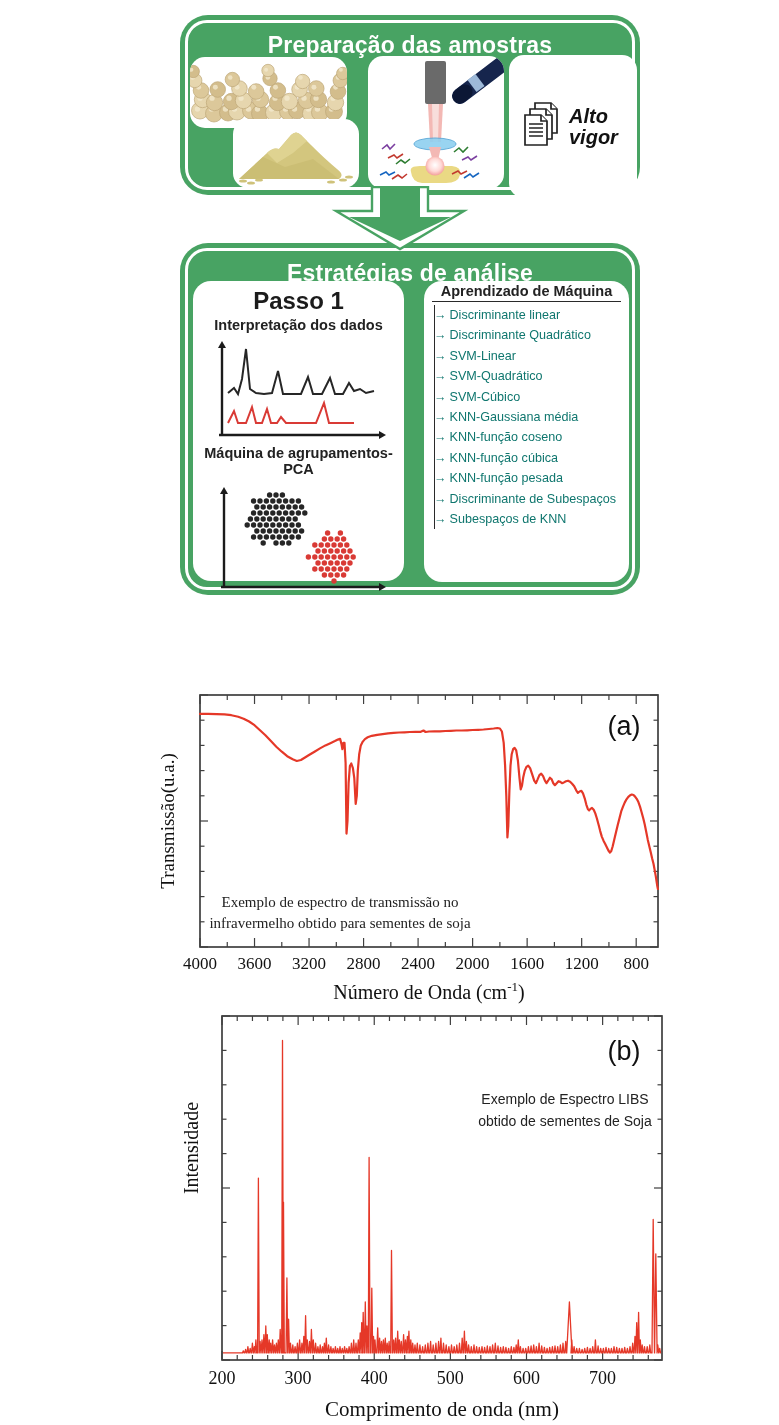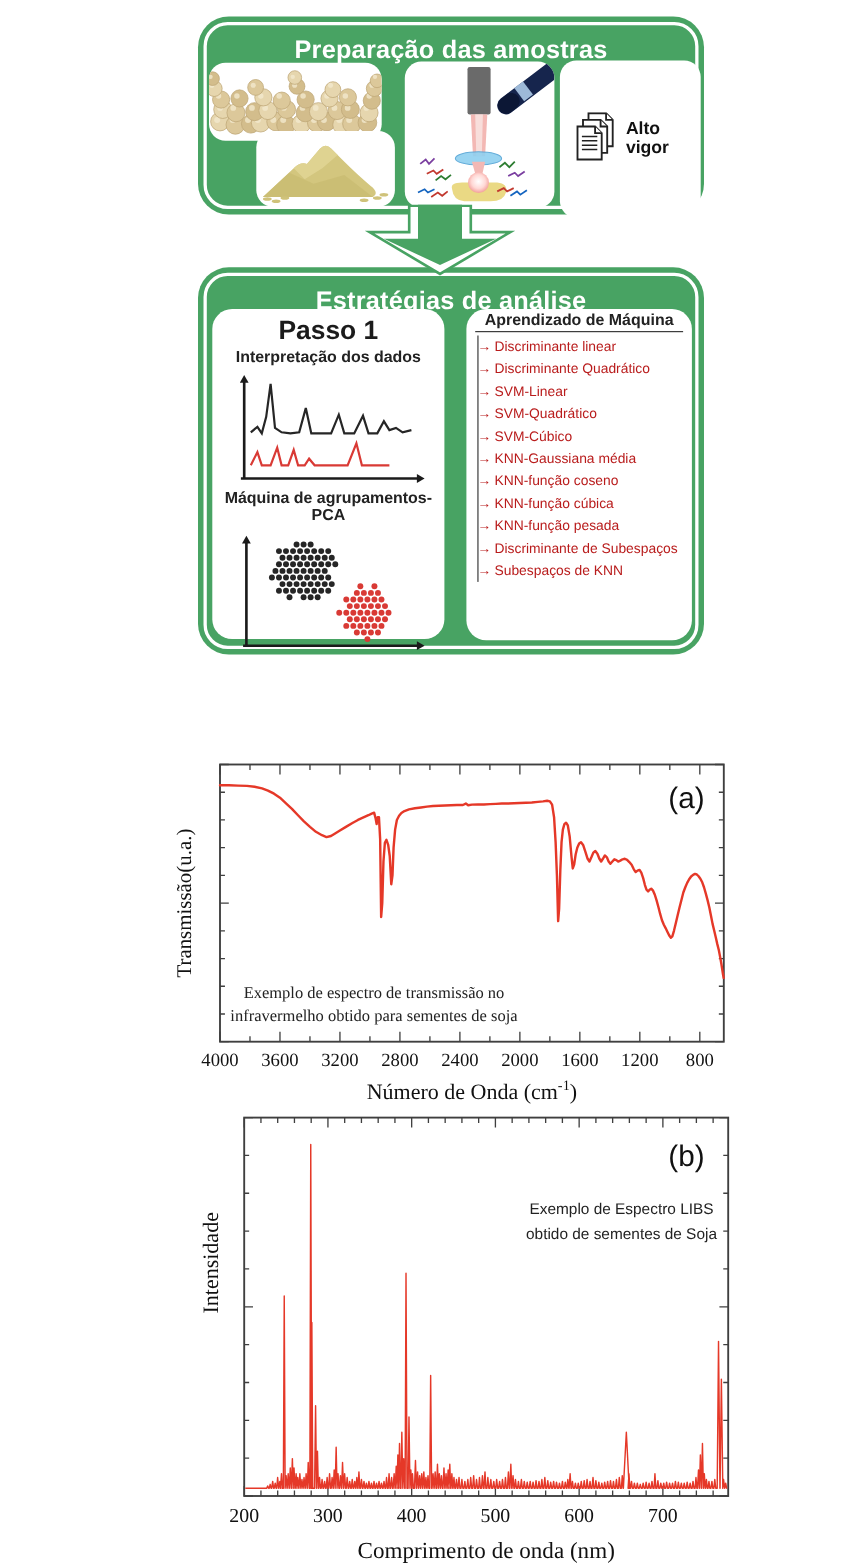--- a/index.html
+++ b/index.html
@@ -5,27 +5,27 @@
   html,body{margin:0;padding:0;background:#ffffff;}
   .page{position:relative;width:779px;height:1425px;background:#fff;overflow:hidden;
         font-family:"Liberation Sans",sans-serif;color:#1c1c1c;}
   .gbox{position:absolute;background:#48a363;border-radius:28px;}
   .gbox::after{content:'';position:absolute;inset:5px;border:3px solid #ffffff;border-radius:22px;pointer-events:none;}
   .box-title{position:absolute;left:0;right:0;top:17px;text-align:center;color:#ffffff;
              font-weight:bold;font-size:23px;letter-spacing:0.2px;}
   .card{position:absolute;background:#ffffff;border-radius:15px;overflow:hidden;}
   .docs-card{display:flex;flex-direction:column;justify-content:space-around;align-items:center;padding:4px 2px;}
   .doc-row{display:flex;align-items:center;gap:4px;}
-  .doc-label{font-weight:bold;font-size:16px;line-height:1.02;width:54px;color:#111;}
+  .doc-label{font-weight:bold;font-size:20px;line-height:1.02;width:54px;color:#111;font-style:italic;}
   .passo{position:absolute;background:#ffffff;border-radius:18px;text-align:center;}
   .passo-title{font-weight:bold;font-size:24px;margin-top:6px;color:#1b1b1b;}
   .passo-sub{font-weight:bold;font-size:14.5px;margin-top:2px;color:#222;}
   .underline{border-bottom:1.7px solid #2a2a2a;margin:2px 8px 0 8px;padding-bottom:2px;}
   #ml-list{margin:3px 0 0 10px;padding:0 0 0 0;border-left:1.7px solid #2a2a2a;text-align:left;list-style:none;}
-  #ml-list li{font-size:12.6px;line-height:20.4px;white-space:nowrap;color:#b91c1c;}
+  #ml-list li{font-size:12.6px;line-height:20.4px;white-space:nowrap;color:#0f766e;}
   #ml-list li .arr{margin-right:3px;margin-left:-1px;font-size:12.5px;}
   .down-arrow{position:absolute;z-index:3;}
   .fig-caption{position:absolute;left:180px;top:599px;width:460px;text-align:center;
                font-family:"Liberation Serif",serif;font-size:22px;color:#111;}
   svg{display:block;}
   .chart{position:absolute;}
 </style>
 </head>
 <body>
 

